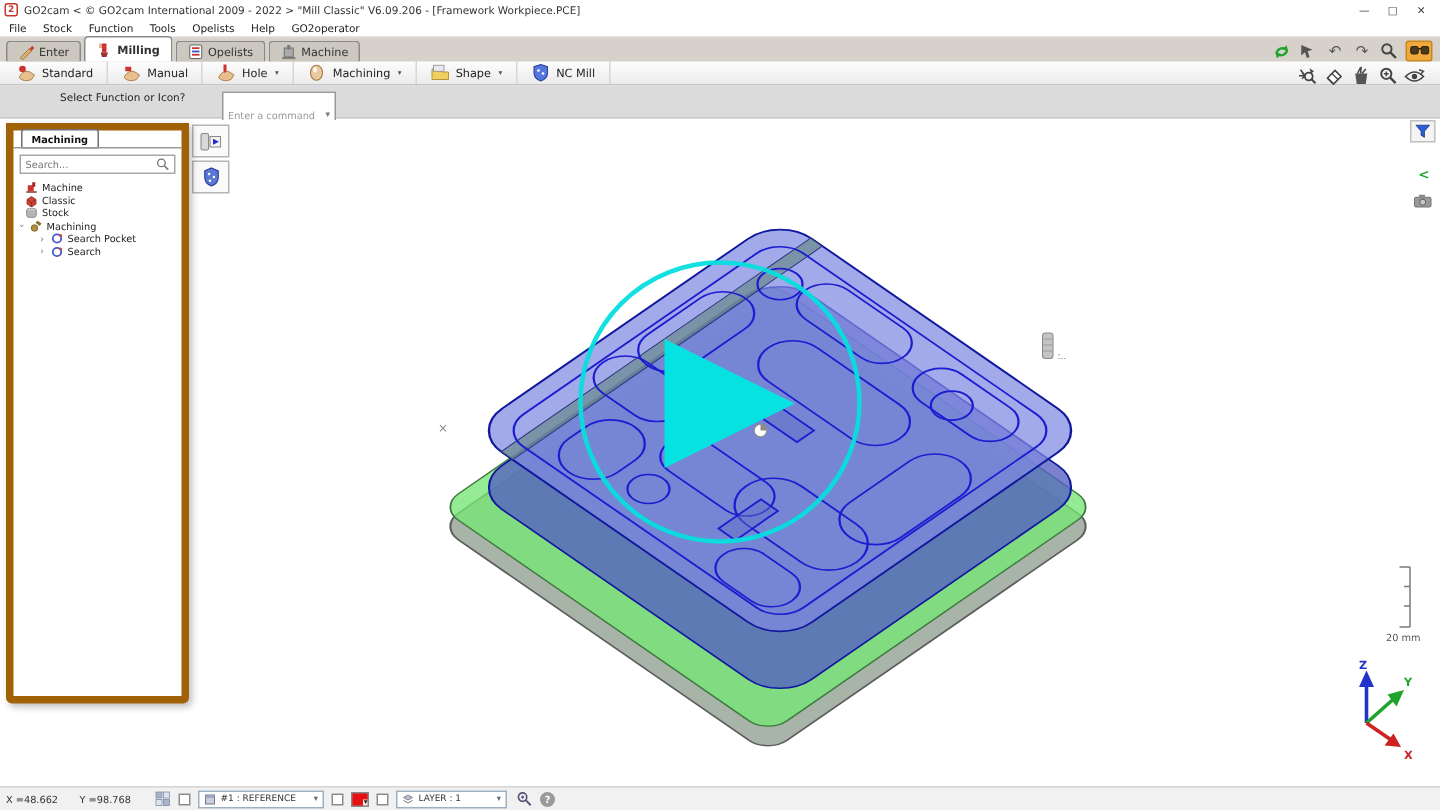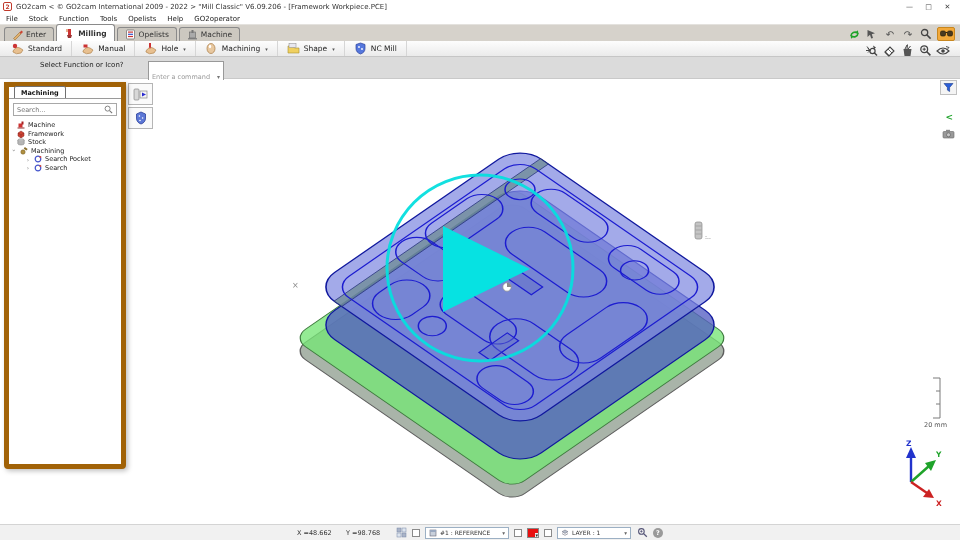--- a/index.html
+++ b/index.html
@@ -49,21 +49,21 @@
   .chev.exp{display:inline-block;transform:rotate(90deg)}
   .ind1{padding-left:6px}.ind2{padding-left:14px}
   .floatbtns{position:absolute;left:128px;top:3px;z-index:9}
   .fbtn{width:25px;height:22px;background:#fafafa;border:1px solid #b5b5b5;display:flex;align-items:center;
     justify-content:center;margin-bottom:2px}
   .rightctl{position:absolute;right:3px;z-index:9}
   .funnelbtn{top:0;width:17px;height:15px;background:#f4f4f4;border:1px solid #c0c0c0;display:flex;align-items:center;justify-content:center}
   .collapsechev{top:33px;right:7px;color:#1fa32a;font-weight:bold;font-size:9px;line-height:9px}
   .camico{top:44px;right:5px}
   .statusbar{position:absolute;left:0;right:0;bottom:0;height:16px;background:#f1f1f1;border-top:1px solid #d4d4d4;
-    display:flex;align-items:center;justify-content:center;gap:5px;font-size:6.5px;color:#333;padding:0 4px}
+    display:flex;align-items:center;justify-content:flex-start;gap:5px;font-size:6.5px;color:#333;padding:0 4px}
   .coord{min-width:44px}
   .cb{width:8px;height:8px;border:1px solid #8a8a8a;background:#fff;display:inline-block}
   .combo{height:12px;background:#fff;border:1px solid #9cb0c4;display:flex;align-items:center;gap:3px;
     padding:0 3px;font-size:6px;color:#333}
   .combo .arrow{margin-left:auto;color:#666;font-size:5.5px}
   .refcombo{width:84px}.layercombo{width:74px}
   .swatch{width:12px;height:10px;background:#e81010;border:1px solid #888;display:flex;align-items:flex-end;justify-content:flex-end}
   .swatch .arrow{font-size:5px;color:#222;background:#f1f1f1;line-height:4px}
   .sbico{width:12px;height:11px;display:flex;align-items:center;justify-content:center}
   .helpcircle{width:10px;height:10px;border-radius:50%;background:#9a9a9a;color:#fff;font-size:6.5px;
@@ -346,21 +346,21 @@
             <rect x="1.5" y="2.5" width="4" height="4" fill="#cc3333"></rect>
             <rect x="4.5" y="0.5" width="2" height="3" fill="#aa2222"></rect>
           </svg>
         <span>Machine</span>
       </div>
       <div class="trow ind1">
         <svg width="8" height="8" viewBox="0 0 8 8">
             <path d="M1,3 l3,-2 3,2 v3 l-3,2 -3,-2 z" fill="#cc4433" stroke="#882222" stroke-width="0.5"></path>
             <path d="M1,3 l3,2 3,-2 M4,5 v3" stroke="#882222" stroke-width="0.5" fill="none"></path>
           </svg>
-        <span>Framework</span>
+        <span>Classic</span>
       </div>
       <div class="trow ind1">
         <svg width="8" height="8" viewBox="0 0 8 8">
             <ellipse cx="4" cy="2.2" rx="3.2" ry="1.4" fill="#cfcfcf" stroke="#777" stroke-width="0.5"></ellipse>
             <path d="M0.8,2.2 v3.4 a3.2,1.4 0 0 0 6.4,0 v-3.4" fill="#b5b5b5" stroke="#777" stroke-width="0.5"></path>
           </svg>
         <span>Stock</span>
       </div>
       <div class="trow">
         <span class="chev exp">›</span>

